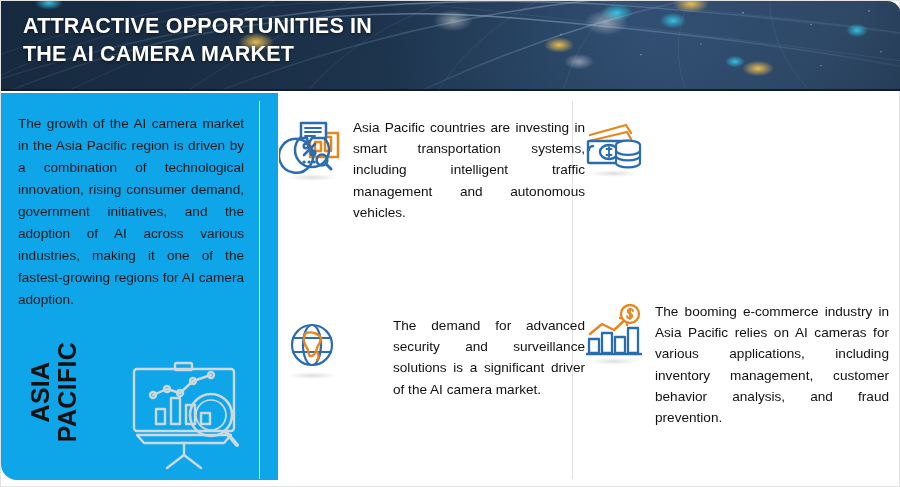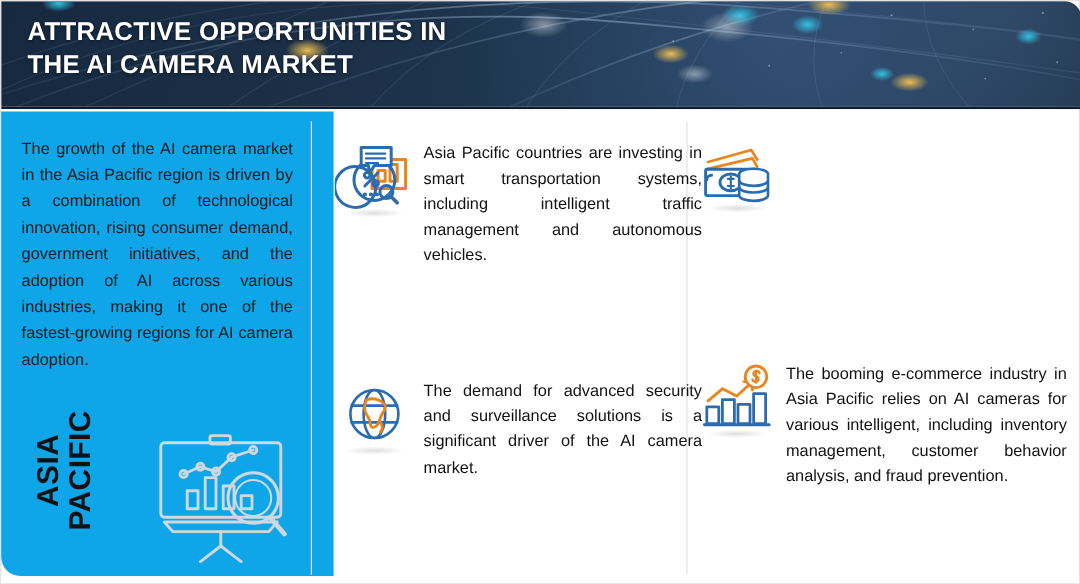--- a/index.html
+++ b/index.html
@@ -113,21 +113,21 @@
     flex: 1 1 auto;
     font-size: 13.6px;
     line-height: 1.56;
     color: #111111;
     text-align: justify;
     text-justify: inter-word;
     padding-left: 8px;
   }
 
   .b1 { left: 2px; top: 24px;  width: 306px; }
-  .b2 { left: 2px; top: 222px; width: 306px; }
+  .b2 { left: 2px; top: 222px; width: 306px; gap: 40px; }
   .b3 { left: 2px; top: 20px;  width: 308px; }
   .b4 { left: 2px; top: 208px; width: 308px; }
 
   .shadow-ellipse {
     position: absolute;
     left: 8px; bottom: 2px;
     width: 50px; height: 7px;
     border-radius: 50%;
     background: radial-gradient(ellipse at center, rgba(0,0,0,0.13) 0%, rgba(0,0,0,0) 70%);
   }
@@ -353,17 +353,17 @@
           <g fill="#ffffff" stroke="#e8861e" stroke-width="2.3">
             <circle cx="49" cy="13" r="9"></circle>
           </g>
           <g fill="none" stroke="#e8861e" stroke-width="1.9" stroke-linecap="round">
             <path d="M49,8 V18"></path>
             <path d="M52,10 a3,2.4 0 0 0 -3,-2 a3,2.4 0 0 0 0,4.6 a3,2.4 0 0 1 0,4.6 a3,2.4 0 0 1 -3,-2"></path>
           </g>
         </svg>
         <div class="shadow-ellipse"></div>
       </div>
-      <div class="block-text">The booming e-commerce industry in Asia Pacific relies on AI cameras for various intelligent, including inventory management, customer behavior analysis, and fraud prevention.</div>
+      <div class="block-text">The booming e-commerce industry in Asia Pacific relies on AI cameras for various applications, including inventory management, customer behavior analysis, and fraud prevention.</div>
     </div>
   </div>
 
 </div>
 
 </body></html>

